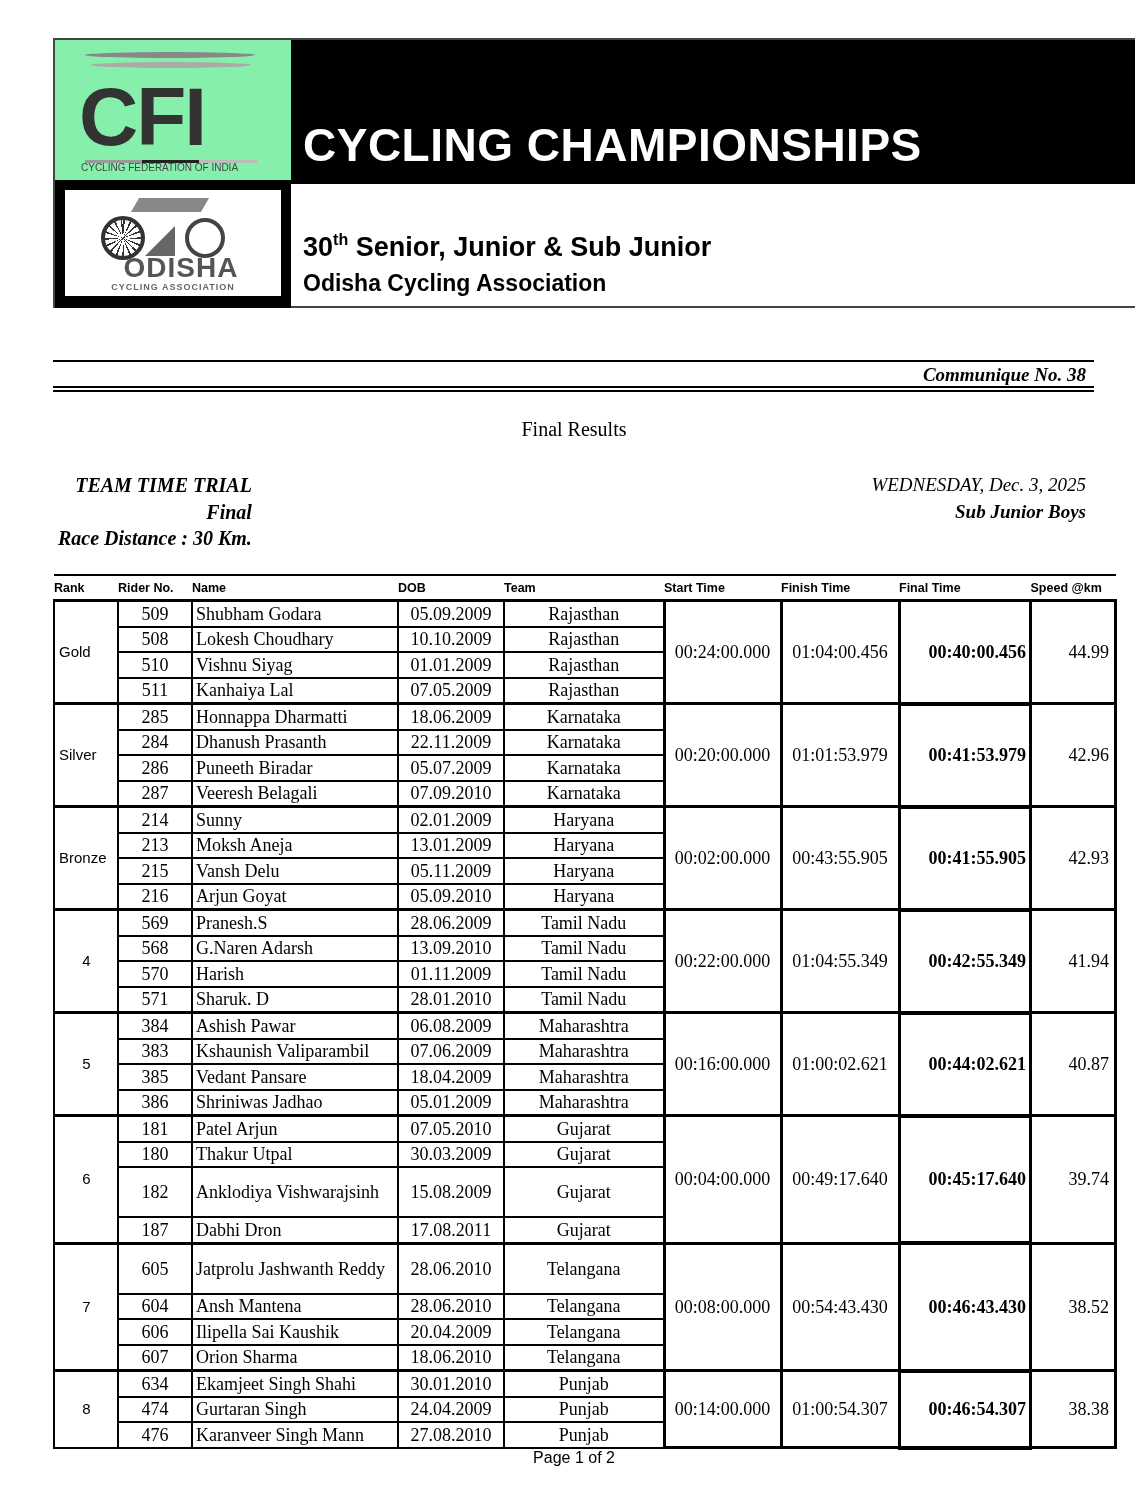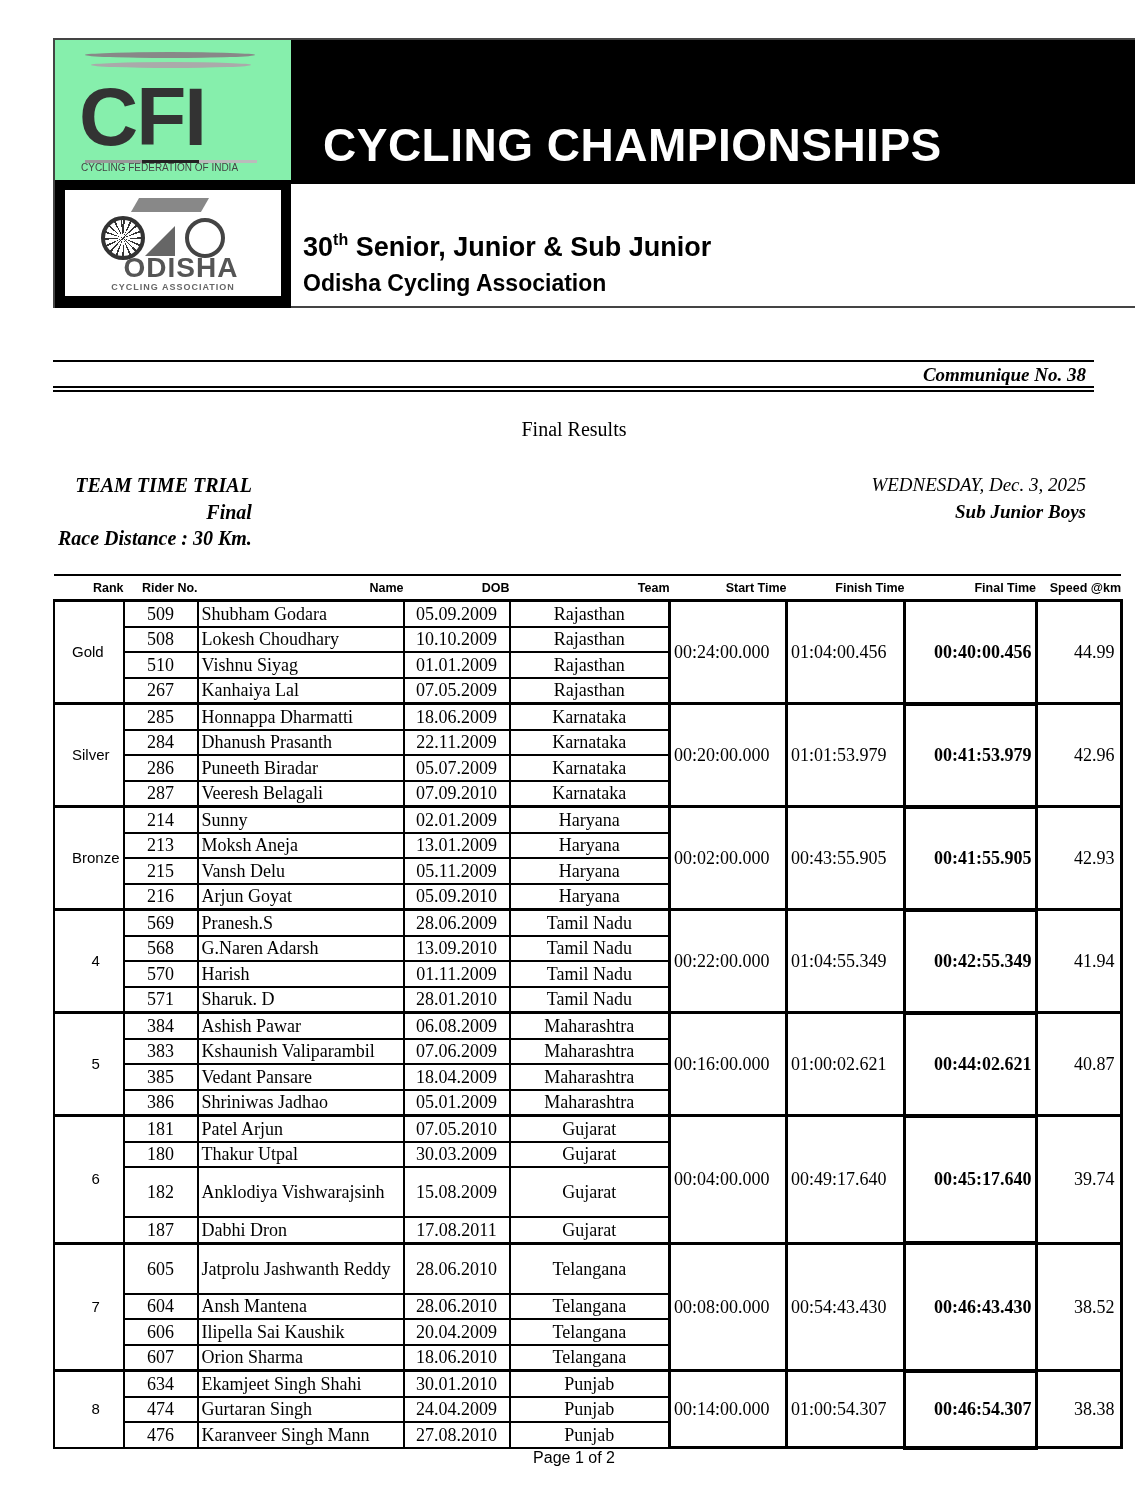--- a/index.html
+++ b/index.html
@@ -6,21 +6,21 @@
   body { width: 1135px; height: 1500px; position: relative; overflow: hidden; font-family: "Liberation Serif", serif; color: #000; }
 
   
   .banner { position: absolute; left: 53px; top: 38px; width: 1082px; height: 270px; border: 2px solid #444; border-right: none; box-sizing: border-box; background: #fff; }
   .logo-cfi { position: absolute; left: 0; top: 0; width: 236px; height: 140px; background: #86efac; }
   .logo-odisha-wrap { position: absolute; left: 0; top: 140px; width: 236px; height: 128px; background: #000; }
   .logo-odisha { position: absolute; left: 10px; top: 10px; width: 216px; height: 106px; background: #fff; }
   .title-black { position: absolute; left: 236px; top: 0; right: 0; height: 144px; background: #000; }
   .title-black .t1, .title-black .t2 { position: absolute; left: 12px; color: #fff; font-family: "Liberation Sans", sans-serif; font-weight: bold; font-size: 46px; letter-spacing: 0.5px; white-space: nowrap; }
   .title-black .t1 { top: 14px; }
-  .title-black .t2 { top: 78px; margin-left: 20px; }
+  .title-black .t2 { top: 78px; }
   .subtitle { position: absolute; left: 236px; top: 144px; right: 0; bottom: 0; background: #fff; }
   .subtitle .s1 { position: absolute; left: 12px; top: 10px; font-family: "Liberation Sans", sans-serif; font-weight: bold; font-size: 27px; white-space: nowrap; }
   .subtitle .s2 { position: absolute; left: 12px; top: 48px; font-family: "Liberation Sans", sans-serif; font-weight: bold; font-size: 27px; white-space: nowrap; }
   .subtitle .s3 { position: absolute; left: 12px; top: 86px; font-family: "Liberation Sans", sans-serif; font-weight: bold; font-size: 23px; white-space: nowrap; }
   .subtitle sup { font-size: 16px; vertical-align: 11px; line-height: 0; }
 
   
   .cfi-wave { position: absolute; left: 30px; height: 6px; background: #888; border-radius: 50%; }
   .cfi-letters { position: absolute; left: 24px; top: 36px; font-family: "Liberation Sans", sans-serif; font-weight: bold; font-size: 82px; color: #333; letter-spacing: -2px; line-height: 1; }
   .cfi-bar { position: absolute; left: 30px; top: 120px; width: 172px; height: 3px; background: linear-gradient(90deg, #999 0 33%, #222 33% 66%, #bbb 66% 100%); }
@@ -41,29 +41,29 @@
   .rule-bot2 { position: absolute; left: 53px; top: 390px; width: 1041px; height: 2px; background: #000; }
 
   .final-results { position: absolute; left: 0; width: 1148px; top: 418px; text-align: center; font-size: 20px; }
 
   .meta-left { position: absolute; left: 58px; top: 472px; font-style: italic; font-weight: bold; font-size: 20px; line-height: 26.5px; text-align: right; }
   .meta-right { position: absolute; right: 49px; top: 472px; font-style: italic; font-size: 19px; line-height: 26.5px; text-align: right; }
   .meta-right .cat { font-weight: bold; }
 
   
   .results { position: absolute; left: 53px; top: 574px; border-collapse: collapse; table-layout: fixed; }
-  .results th { font-family: "Liberation Sans", sans-serif; font-weight: bold; font-size: 12.5px; height: 23px; padding: 0; border-top: 2px solid #000; border-bottom: 3px solid #000; text-align: right; }
+  .results th { font-family: "Liberation Sans", sans-serif; font-weight: bold; font-size: 12.5px; height: 23px; padding: 0; border-top: 2px solid #000; border-bottom: 3px solid #000; text-align: left; }
   .results td { border: 2px solid #000; padding: 0 3px; font-size: 18px; height: 23.5px; line-height: 20px; white-space: nowrap; }
-  .results td.rank { font-family: "Liberation Sans", sans-serif; font-size: 15px; text-align: left; padding-left: 17px; border-left: 2px solid #000; border-bottom: 2px solid #000; }
+  .results td.rank { font-family: "Liberation Sans", sans-serif; font-size: 15px; text-align: left; padding-left: 4px; border-left: 2px solid #000; border-bottom: 2px solid #000; }
   .results td.rank.num { text-align: center; }
   .results td.rno { text-align: center; }
   .results td.nm { text-align: left; }
   .results td.dob { text-align: center; }
   .results td.team { text-align: center; }
-  .results td.tm { text-align: left; vertical-align: middle; border-width: 3px; }
+  .results td.tm { text-align: center; vertical-align: middle; border-width: 3px; }
   .results td.final { font-weight: bold; border-width: 4px 3px; padding-left: 28px; }
   .results td.spd { text-align: right; padding-right: 5px; border-width: 3px; }
   .results td.wrap { white-space: normal; line-height: 24px; }
   .results tr.tall td { height: 48px; }
   .results tr.group-start td { border-top: 3px solid #000; }
 
   .page-num { position: absolute; left: 0; width: 1148px; top: 1449px; text-align: center; font-family: "Liberation Sans", sans-serif; font-size: 16px; }
 </style>
 </head>
 <body>
@@ -155,21 +155,21 @@
         <td class="dob">10.10.2009</td>
         <td class="team">Rajasthan</td>
       </tr>
       <tr>
         <td class="rno">510</td>
         <td class="nm">Vishnu Siyag</td>
         <td class="dob">01.01.2009</td>
         <td class="team">Rajasthan</td>
       </tr>
       <tr>
-        <td class="rno">267</td>
+        <td class="rno">511</td>
         <td class="nm">Kanhaiya Lal</td>
         <td class="dob">07.05.2009</td>
         <td class="team">Rajasthan</td>
       </tr>
       <tr class="group-start">
         <td class="rank" rowspan="4">Silver</td>
         <td class="rno">285</td>
         <td class="nm">Honnappa  Dharmatti</td>
         <td class="dob">18.06.2009</td>
         <td class="team">Karnataka</td>

